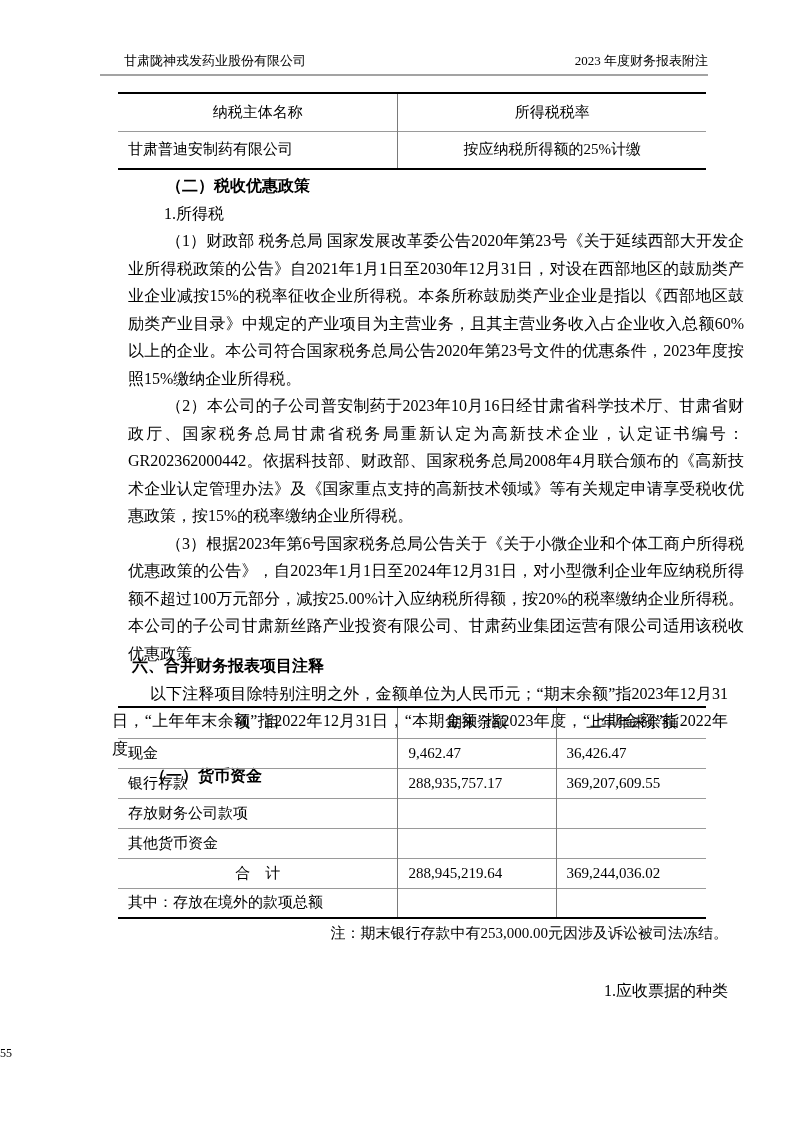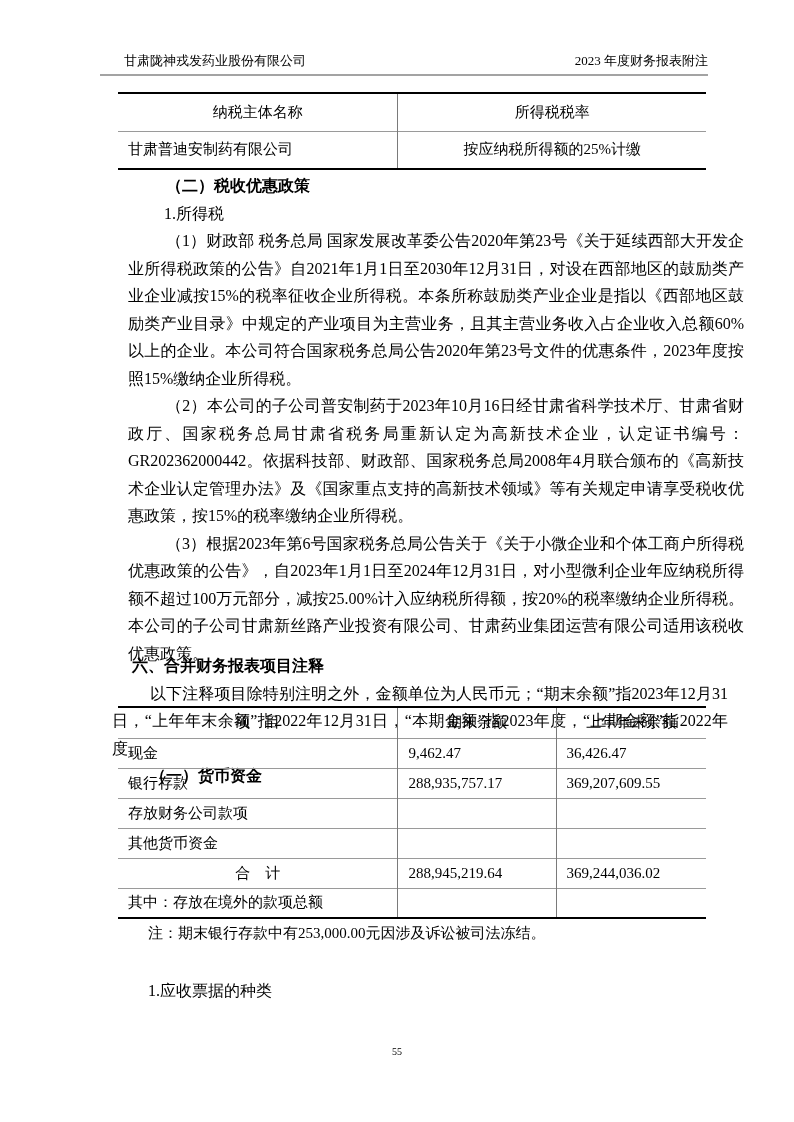--- a/index.html
+++ b/index.html
@@ -55,28 +55,28 @@
   
   .money-table { top: 706px; }
   .money-table tr { height: 30px; }
   .money-table tr.head { height: 31px; }
   .money-table .c { text-align: center; }
   .money-table .l { text-align: left; }
   .money-table .r { text-align: left; }
 
   .note-line {
     position: absolute; top: 922px; left: 112px; width: 616px;
-    font-size: 15px; line-height: 22px; text-indent: 36px;
+    font-size: 15px; line-height: 22px; text-indent: 36px; text-align: right;
   }
   .tail-h { position: absolute; top: 948px; left: 112px; width: 616px; }
   .tail-sub { position: absolute; top: 977px; left: 112px; width: 616px; }
 
   .page-number {
     position: absolute; top: 1046px; left: 0; width: 794px;
-    text-align: center; font-size: 10px;
+    text-align: left; font-size: 12px;
   }
 </style>
 </head>
 <body>
 
 <div class="page">
 
   <div class="page-header">
     <span class="left">甘肃陇神戎发药业股份有限公司</span>
     <span class="right">2023 年度财务报表附注</span>
@@ -153,17 +153,17 @@
     <tr>
       <td class="l">其中：存放在境外的款项总额</td>
       <td class="r vline"></td>
       <td class="r vline"></td>
     </tr>
   </tbody>
     </table>
 
   <div class="note-line">注：期末银行存款中有253,000.00元因涉及诉讼被司法冻结。</div>
 
-  <div class="tail-sub sub" style="position:absolute;">1.应收票据的种类</div>
+  <div class="tail-sub sub" style="position:absolute;text-align:right;">1.应收票据的种类</div>
 
   <div class="page-number">55</div>
 
 </div>
 
 </body></html>

